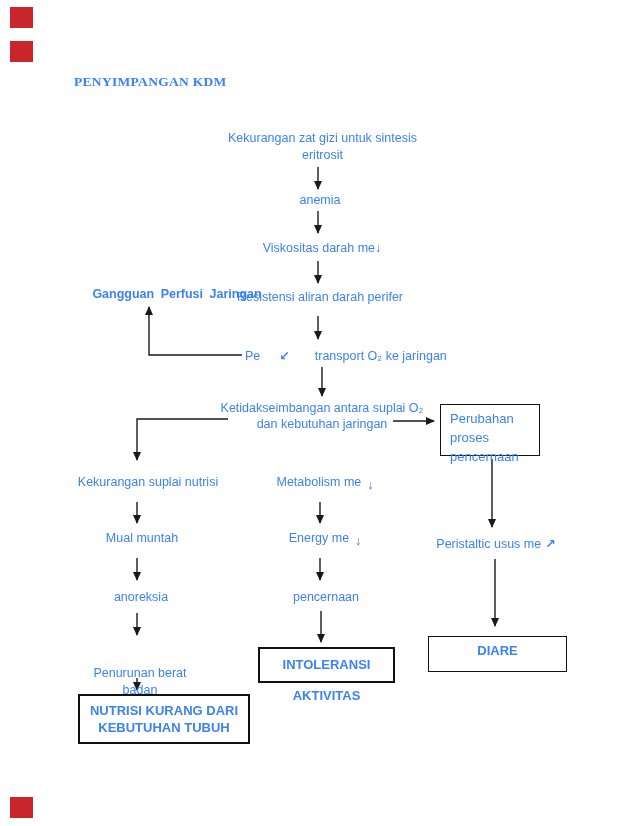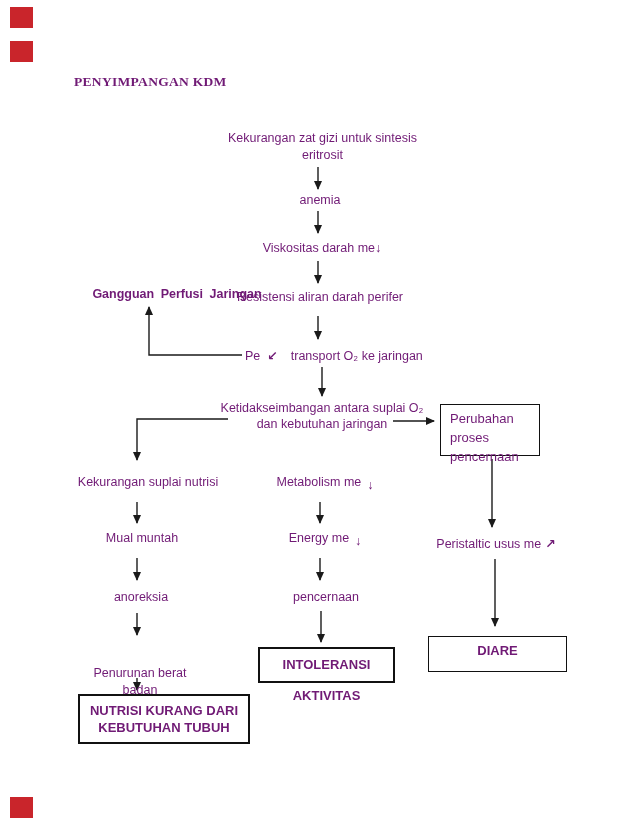--- a/index.html
+++ b/index.html
@@ -1,21 +1,21 @@
 <!DOCTYPE html>
 <html><head>
 <meta charset="utf-8">
 <style>
   html,body{margin:0;padding:0;background:#e9e9e9;}
   .page{
     position:relative;
     width:638px;height:826px;
     background:#ffffff;
     font-family:"Liberation Sans","DejaVu Sans",sans-serif;
-    color:#701a75;
+    color:#3b82f6;
     overflow:hidden;
   }
   .node{
     position:absolute;
     font-size:12.5px;
     line-height:16px;
     text-align:center;
     white-space:normal;
   }
   .node .ln{display:block;}
@@ -35,21 +35,21 @@
   }
   .bx.heavy{border-width:2px;}
   .arrow-glyph{font-weight:700;display:inline-block;}
   .sub-drop{position:relative;top:3px;margin-left:6px;}
   svg.overlay{position:absolute;left:0;top:0;pointer-events:none;}
   .red-mark{
     position:absolute;
     width:23px;height:21px;
     left:10px;
   }
-  .row{display:flex;align-items:center;white-space:nowrap;}
+  .row{display:flex;align-items:center;white-space:nowrap;gap:12px;}
 </style>
 </head>
 <body>
 
 <div class="page">
 
   <div class="red-mark" style="top:7px;background:#c9252b;"></div>
   <div class="red-mark" style="top:41px;background:#c9252b;"></div>
   <div class="red-mark" style="top:797px;background:#c9252b;"></div>
 

